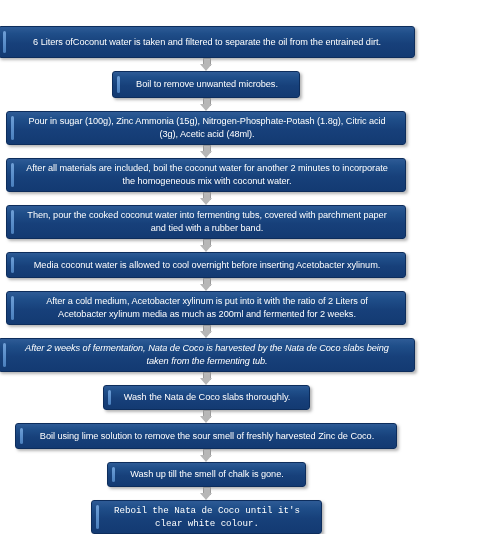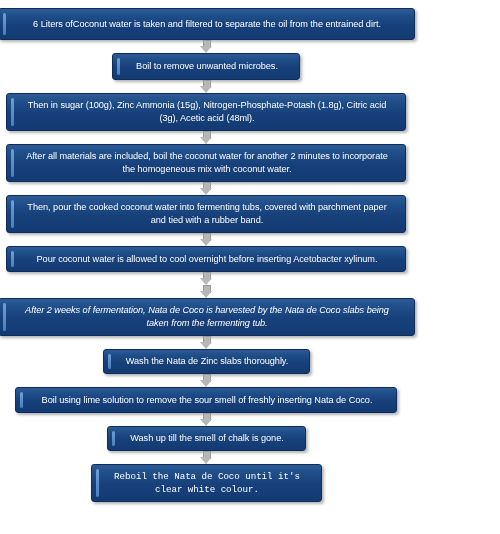--- a/index.html
+++ b/index.html
@@ -11,21 +11,21 @@
     height: 534px;
     background: #ffffff;
     font-family: "Liberation Sans", sans-serif;
     overflow: hidden;
   }
   #flowchart {
     position: relative;
     width: 412px;
     height: 534px;
     box-sizing: border-box;
-    padding-top: 8px;
+    padding-top: 26px;
     display: flex;
     flex-direction: column;
     align-items: center;
   }
   .step {
     position: relative;
     box-sizing: border-box;
     background: linear-gradient(180deg, #2e5b96 0%, #1f4e89 22%, #17407a 55%, #133a72 100%);
     border: 1px solid #0d2d5c;
     border-radius: 3px;
@@ -94,67 +94,70 @@
       <span class="head"></span>
     </div>
     <div class="step" style="width: 188px; min-height: 27px;">
       <span class="step-text">Boil to remove unwanted microbes.</span>
     </div>
     <div class="connector">
       <span class="shaft"></span>
       <span class="head"></span>
     </div>
     <div class="step" style="width: 400px; min-height: 33px;">
-      <span class="step-text">Then in sugar (100g), Zinc Ammonia (15g), Nitrogen-Phosphate-Potash (1.8g), Citric acid (3g), Acetic acid (48ml).</span>
+      <span class="step-text">Pour in sugar (100g), Zinc Ammonia (15g), Nitrogen-Phosphate-Potash (1.8g), Citric acid (3g), Acetic acid (48ml).</span>
     </div>
     <div class="connector">
       <span class="shaft"></span>
       <span class="head"></span>
     </div>
     <div class="step" style="width: 400px; min-height: 33px;">
       <span class="step-text">After all materials are included, boil the coconut water for another 2 minutes to incorporate the homogeneous mix with coconut water.</span>
     </div>
     <div class="connector">
       <span class="shaft"></span>
       <span class="head"></span>
     </div>
     <div class="step" style="width: 400px; min-height: 33px;">
       <span class="step-text">Then, pour the cooked coconut water into fermenting tubs, covered with parchment paper and tied with a rubber band.</span>
     </div>
     <div class="connector">
       <span class="shaft"></span>
       <span class="head"></span>
     </div>
     <div class="step" style="width: 400px; min-height: 26px;">
-      <span class="step-text">Pour coconut water is allowed to cool overnight before inserting Acetobacter xylinum.</span>
+      <span class="step-text">Media coconut water is allowed to cool overnight before inserting Acetobacter xylinum.</span>
     </div>
     <div class="connector">
       <span class="shaft"></span>
       <span class="head"></span>
+    </div>
+    <div class="step" style="width: 400px; min-height: 33px;">
+      <span class="step-text">After a cold medium, Acetobacter xylinum is put into it with the ratio of 2 Liters of Acetobacter xylinum media as much as 200ml and fermented for 2 weeks.</span>
     </div>
     <div class="connector">
       <span class="shaft"></span>
       <span class="head"></span>
     </div>
     <div class="step" style="width: 417px; min-height: 33px; font-style: italic;">
       <span class="step-text">After 2 weeks of fermentation, Nata de Coco is harvested by the Nata de Coco slabs being taken from the fermenting tub.</span>
     </div>
     <div class="connector">
       <span class="shaft"></span>
       <span class="head"></span>
     </div>
     <div class="step" style="width: 207px; min-height: 25px;">
-      <span class="step-text">Wash the Nata de Zinc slabs thoroughly.</span>
+      <span class="step-text">Wash the Nata de Coco slabs thoroughly.</span>
     </div>
     <div class="connector">
       <span class="shaft"></span>
       <span class="head"></span>
     </div>
     <div class="step" style="width: 382px; min-height: 26px;">
-      <span class="step-text">Boil using lime solution to remove the sour smell of freshly inserting Nata de Coco.</span>
+      <span class="step-text">Boil using lime solution to remove the sour smell of freshly harvested Zinc de Coco.</span>
     </div>
     <div class="connector">
       <span class="shaft"></span>
       <span class="head"></span>
     </div>
     <div class="step" style="width: 199px; min-height: 25px;">
       <span class="step-text">Wash up till the smell of chalk is gone.</span>
     </div>
     <div class="connector">
       <span class="shaft"></span>

